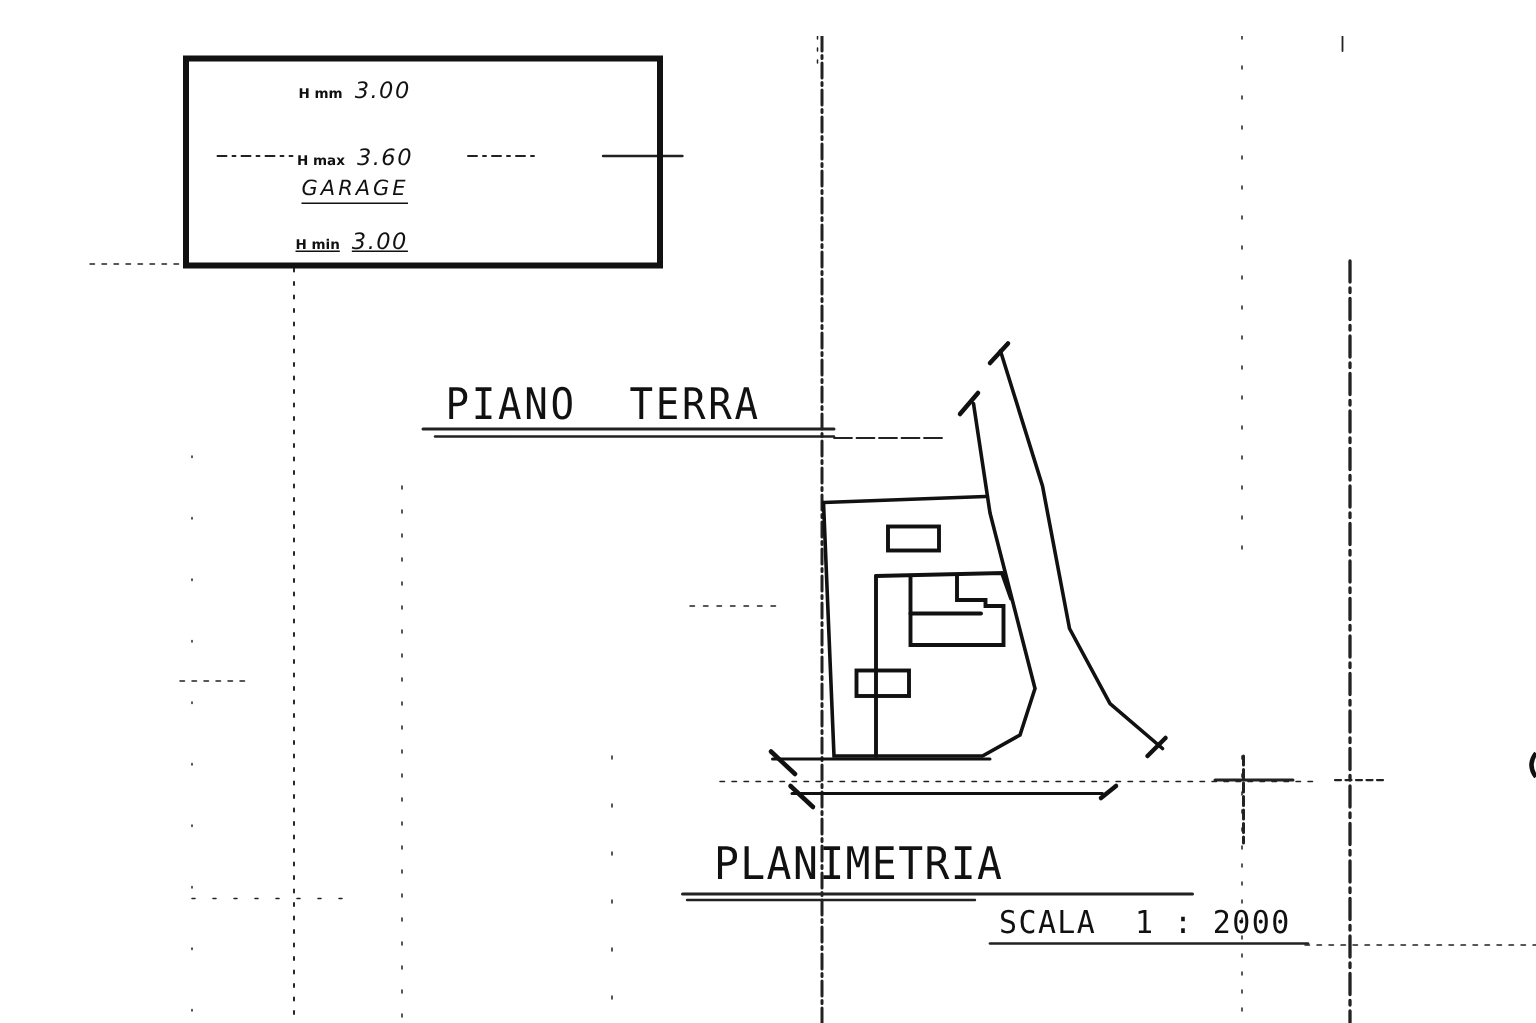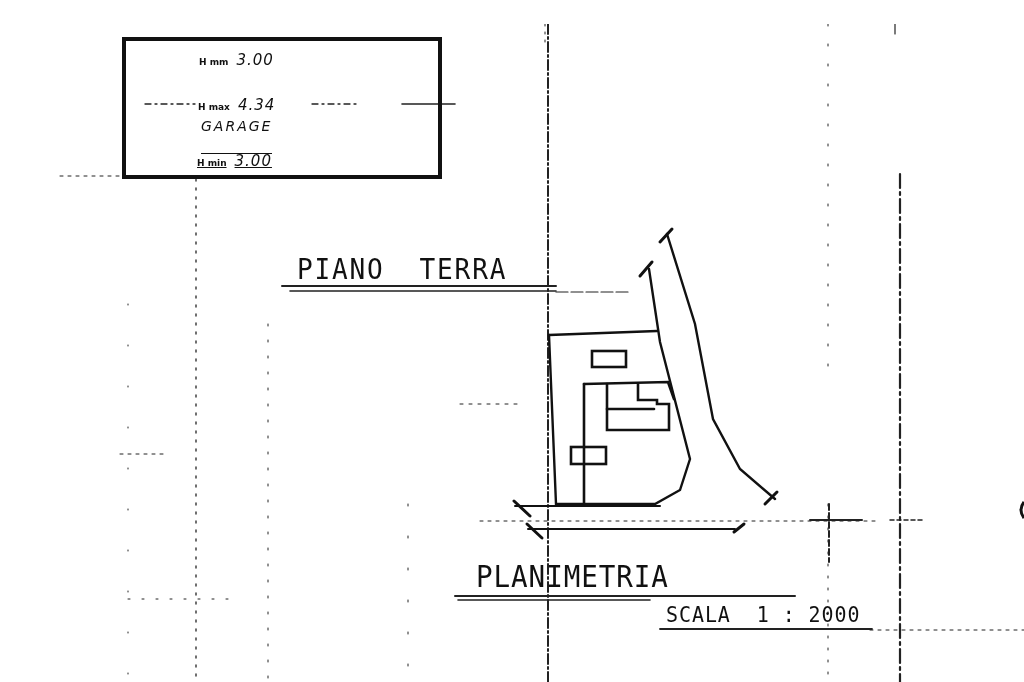--- a/index.html
+++ b/index.html
@@ -6,21 +6,21 @@
     body { width: 1024px; height: 682px; position: relative; overflow: hidden; font-family: "DejaVu Sans", sans-serif; color: #111; }
     .sheet { position: absolute; left: 0; top: 0; width: 964px; height: 682px; margin-top: 24px; }
     svg { position: absolute; left: 0; top: 0; }
     .garage-box { position: absolute; left: 122px; top: 13px; width: 312px; height: 134px; border: 4px solid #111; box-sizing: content-box; }
     .hand { position: absolute; font-family: "DejaVu Sans", sans-serif; font-style: italic; font-size: 15px; color: #111; white-space: nowrap; letter-spacing: 1px; }
     .hsub { font-size: 9px; font-weight: bold; font-style: normal; margin-right: 8px; letter-spacing: 0; }
     .stencil { position: absolute; font-family: "DejaVu Sans Mono", monospace; color: #111; white-space: nowrap; }
     .title-piano { left: 297px; top: 228px; font-size: 29px; letter-spacing: 2px; transform: scaleX(0.9); transform-origin: left top; }
     .title-plan { left: 476px; top: 535px; font-size: 30px; letter-spacing: 1px; transform: scaleX(0.92); transform-origin: left top; }
     .title-scala { left: 666px; top: 579px; font-size: 21px; letter-spacing: 1px; transform: scaleX(0.95); transform-origin: left top; }
-    .garage-label { position: absolute; left: 201px; top: 94px; font-family: "DejaVu Sans", sans-serif; font-style: italic; font-size: 14px; letter-spacing: 2px; border-bottom: 1.5px solid #111; padding-bottom: 19px; }
+    .garage-label { position: absolute; left: 201px; top: 94px; font-family: "DejaVu Sans", sans-serif; font-style: italic; font-size: 14px; letter-spacing: 2px; border-bottom: 1.5px solid #111; padding-bottom: 1px; }
   </style>
 </head>
 <body>
 
 <div class="sheet">
 
   <svg width="1024" height="682" viewBox="0 0 1024 682">
     <g fill="none" stroke="#222" stroke-linecap="round">
 
       <line x1="196" y1="155" x2="196" y2="682" stroke-width="1.3" stroke-dasharray="2 7"></line>
@@ -87,21 +87,21 @@
 
     <path d="M1024,478 Q1018,486 1024,494" stroke="#111" stroke-width="3" fill="none"></path>
   </svg>
 
   <div class="garage-box"></div>
 
   <div class="hand" style="left:199px; top:27px;">
     <span class="hsub">H mm</span><span>3.00</span>
   </div>
   <div class="hand" style="left:198px; top:72px;">
-    <span class="hsub">H max</span><span>4.34</span>
+    <span class="hsub">H max</span><span>3.60</span>
   </div>
   <div class="garage-label">GARAGE</div>
   <div class="hand" style="left:197px; top:128px;text-decoration:underline;">
     <span class="hsub">H min</span><span>3.00</span>
   </div>
 
   <div class="stencil title-piano" style="white-space:pre;">PIANO  TERRA</div>
   <div class="stencil title-plan">PLANIMETRIA</div>
   <div class="stencil title-scala" style="white-space:pre;">SCALA  1 : 2000</div>
 

